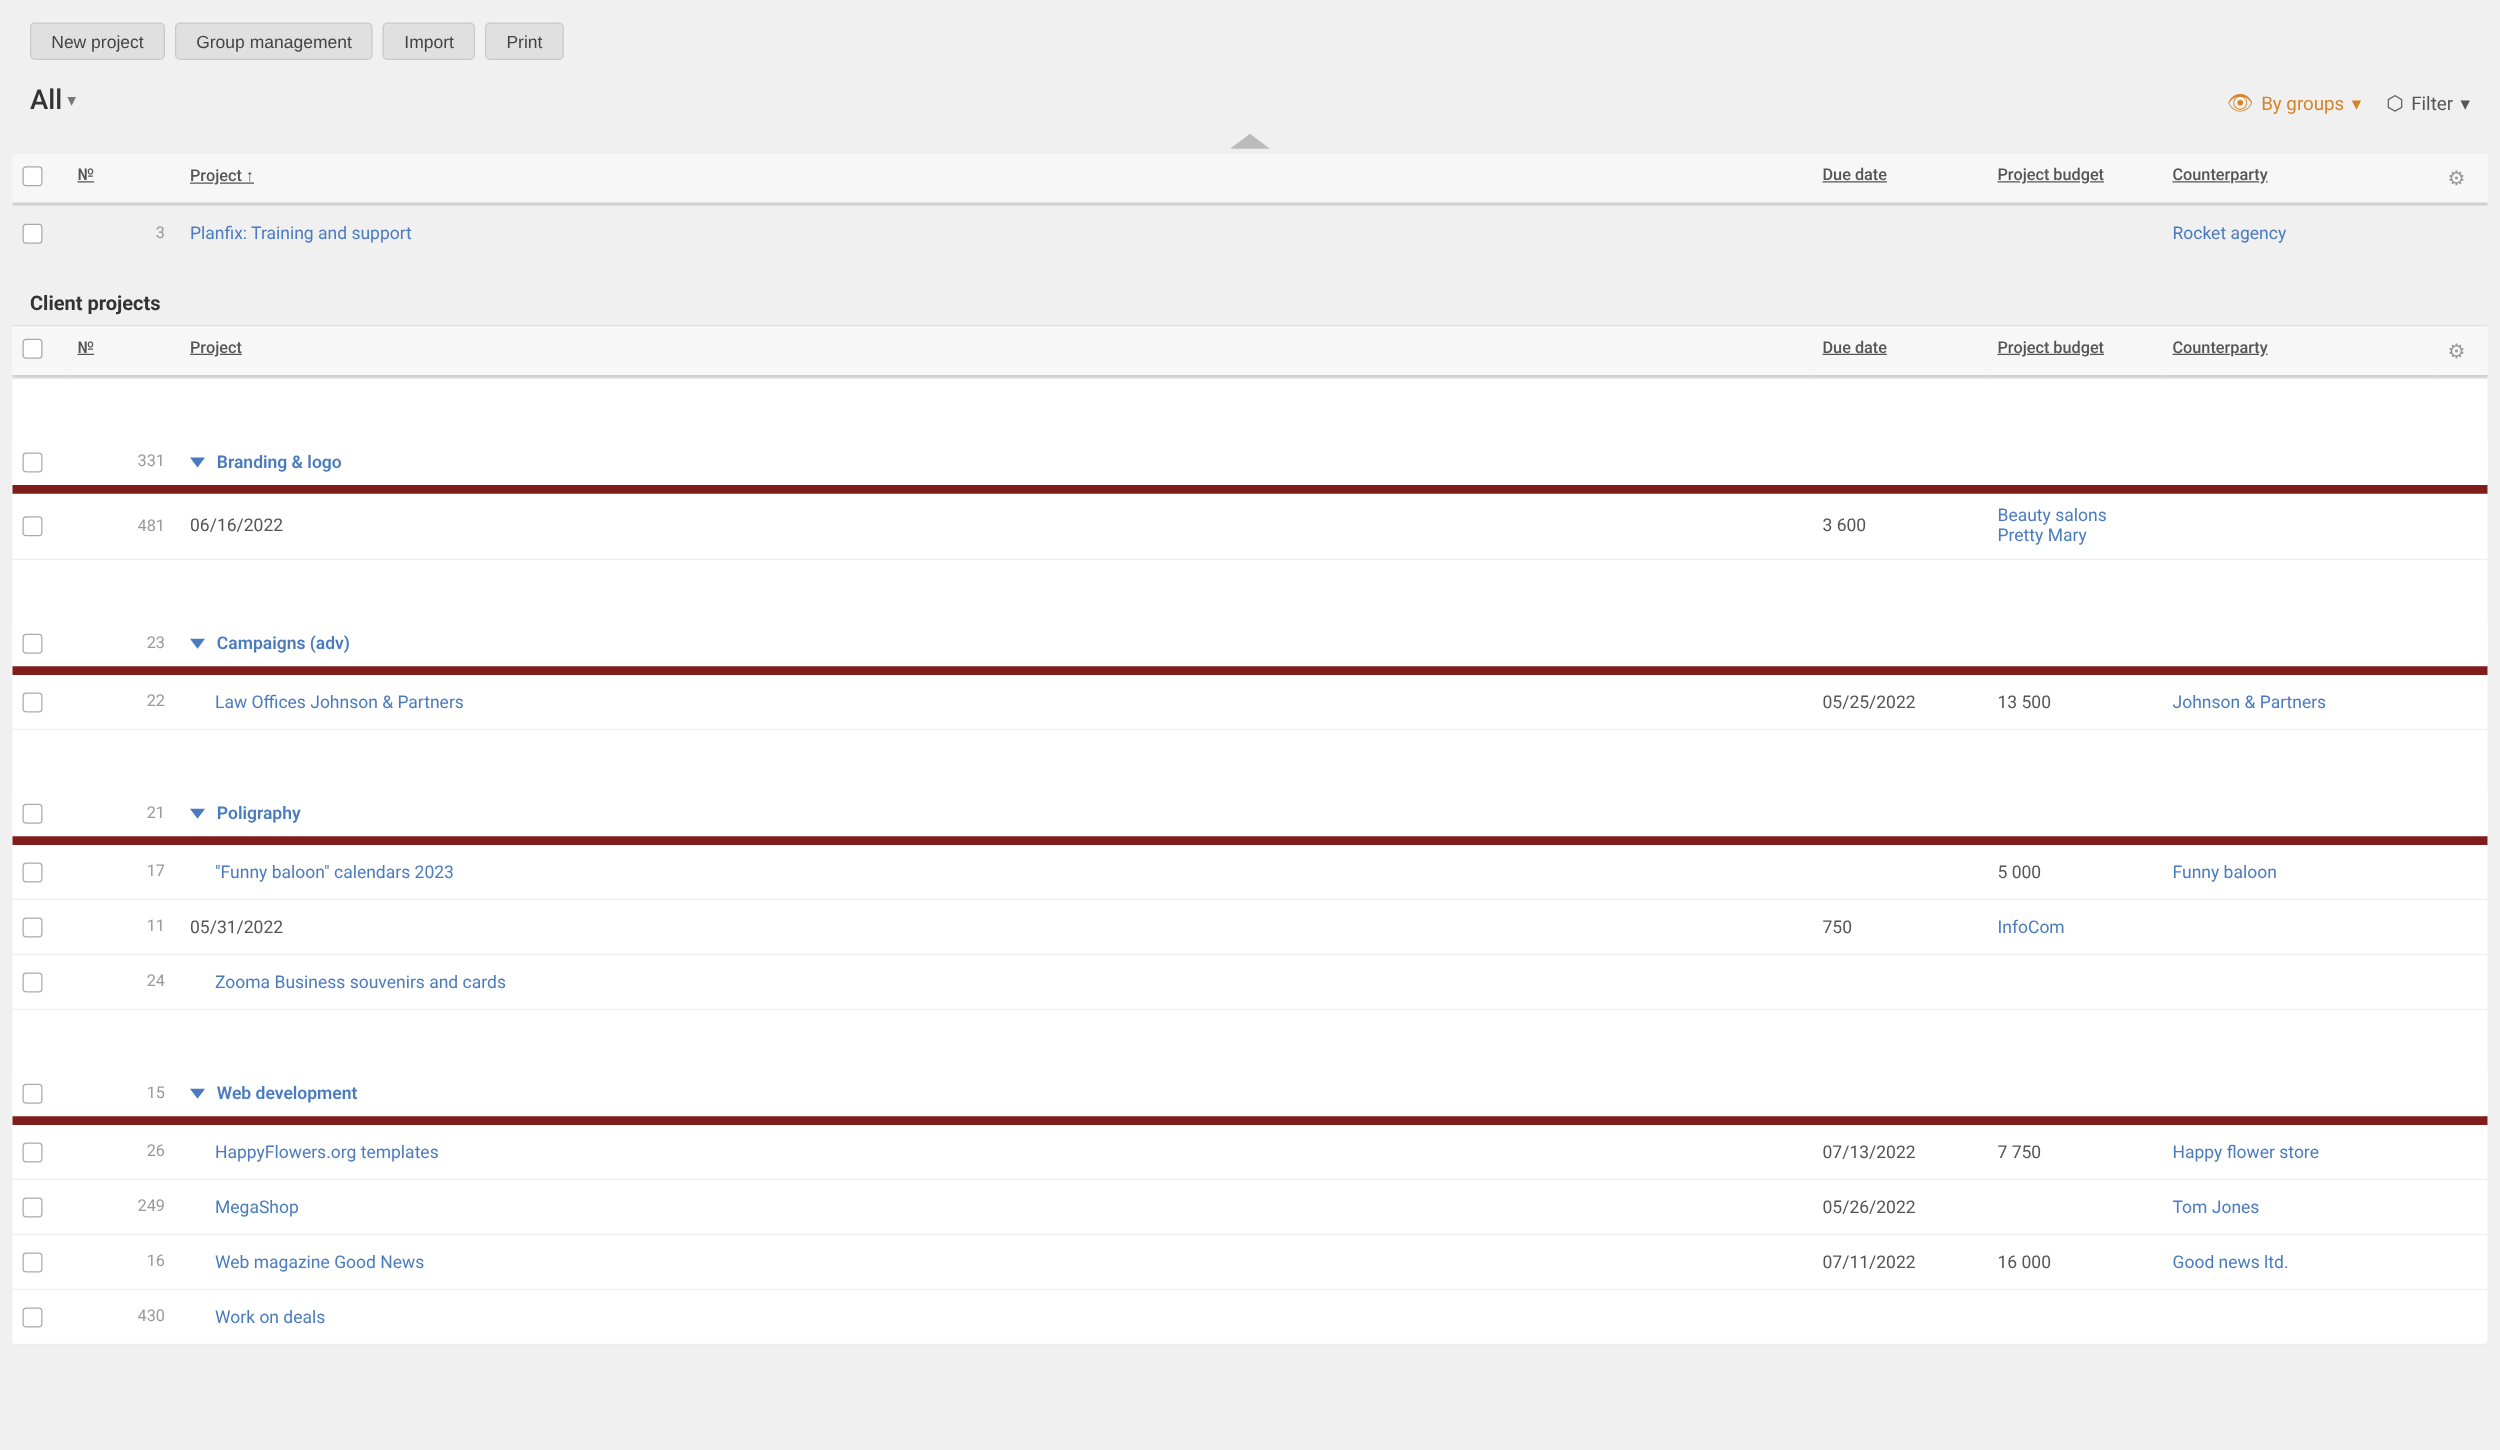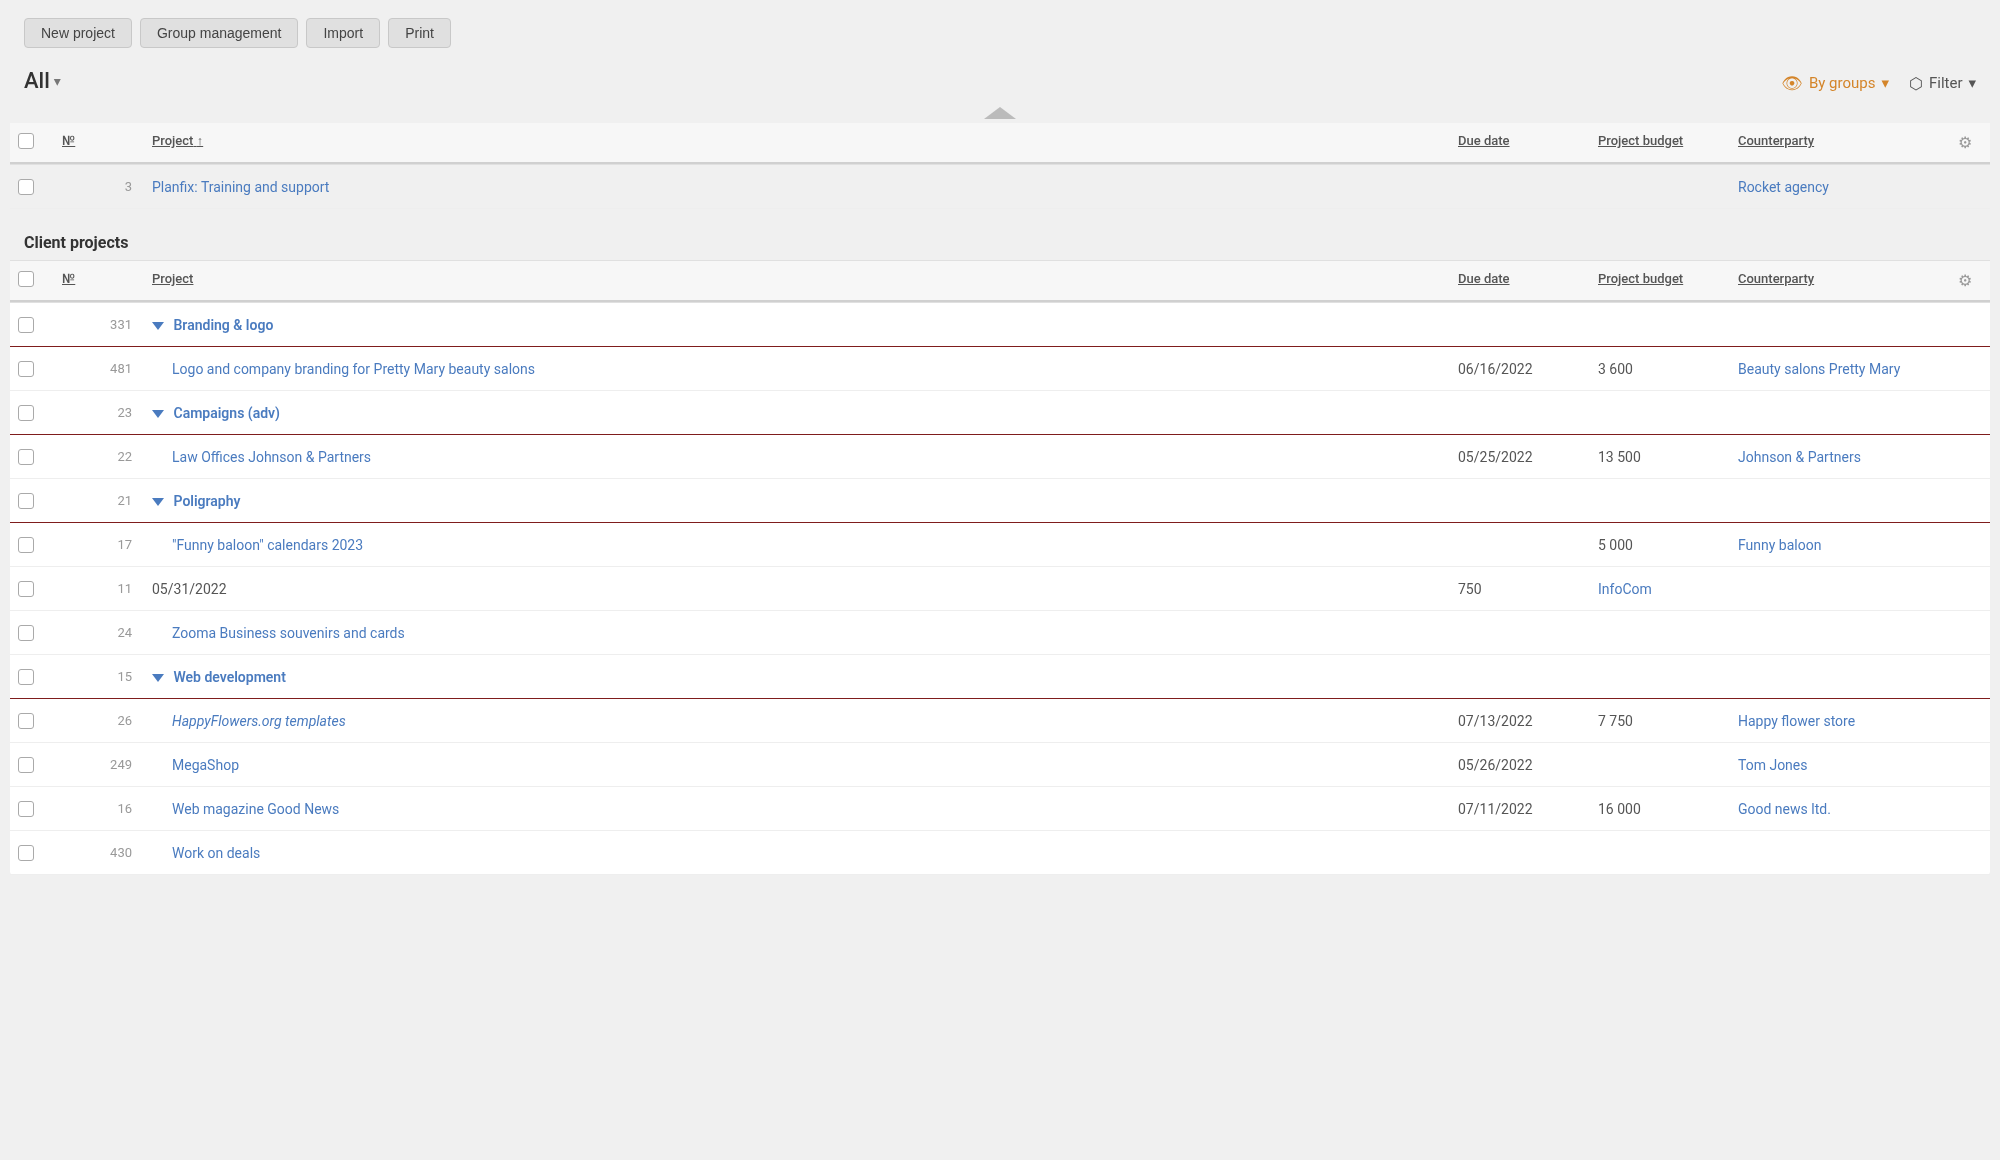--- a/index.html
+++ b/index.html
@@ -127,24 +127,25 @@
       height: 16px;
       border: 1px solid #aaa;
       border-radius: 3px;
       cursor: pointer;
       background: #fff;
     }
 
     .group-row {
       display: grid;
       grid-template-columns: 44px 90px 1fr 140px 140px 220px 40px;
-      border-bottom: 1px solid #7f1d1d;
+      border-bottom: 7px solid #7f1d1d;
       align-items: center;
       min-height: 44px;
       background: #fff;
+      margin-top: 48px;
     }
 
     .triangle-down {
       display: inline-block;
       width: 0;
       height: 0;
       border-left: 6px solid transparent;
       border-right: 6px solid transparent;
       border-top: 8px solid #4a7bbf;
       margin-right: 6px;
@@ -267,23 +268,20 @@
     <div class="cell"></div>
     <div class="cell"></div>
     <div class="cell"></div>
     <div class="cell"></div>
   </div>
         <div class="table-row">
       <div class="cell">
             <div class="checkbox"></div>
           </div>
       <div class="cell num-cell">481</div>
-      <div class="cell" style="padding-left:28px;">
-        <span class="cell-link">Logo and company branding for Pretty Mary beauty salons</span>
-      </div>
       <div class="cell cell-date">06/16/2022</div>
       <div class="cell cell-budget">3 600</div>
       <div class="cell">
         <span class="cell-counterparty">Beauty salons Pretty Mary</span>
       </div>
       <div class="cell"></div>
     </div>
         <div class="group-row">
     <div class="cell">
             <div class="checkbox"></div>
@@ -381,21 +379,21 @@
     <div class="cell"></div>
     <div class="cell"></div>
     <div class="cell"></div>
     <div class="cell"></div>
   </div>
         <div class="table-row">
       <div class="cell">
             <div class="checkbox"></div>
           </div>
       <div class="cell num-cell">26</div>
-      <div class="cell" style="padding-left:28px;font-style:italic;">
+      <div class="cell" style="padding-left:28px;">
         <span class="cell-link">HappyFlowers.org templates</span>
       </div>
       <div class="cell cell-date">07/13/2022</div>
       <div class="cell cell-budget">7 750</div>
       <div class="cell">
         <span class="cell-counterparty">Happy flower store</span>
       </div>
       <div class="cell"></div>
     </div>
         <div class="table-row">

